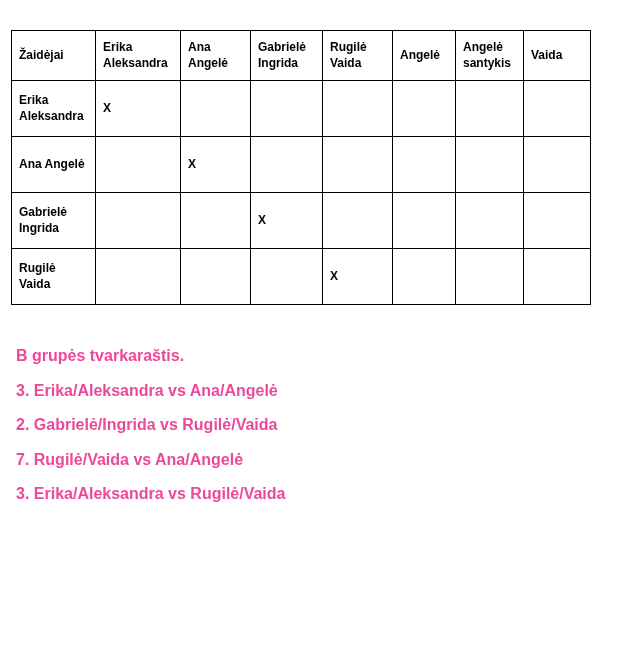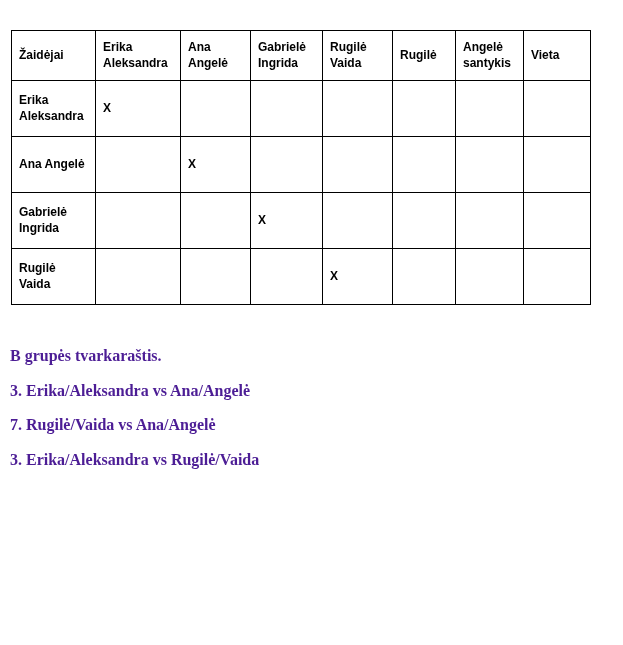--- a/index.html
+++ b/index.html
@@ -45,27 +45,27 @@
   td.mark {
     text-align: center;
     font-size: 17px;
     font-weight: bold;
     padding: 0 2px;
   }
 
   
   .schedule {
     position: absolute;
-    left: 10px;
+    left: 16px;
     top: 347px;
     width: 560px;
-    font-family: Liberation Serif, serif;
+    font-family: Liberation Sans, sans-serif;
     font-weight: bold;
     font-size: 16px;
-    color: #4c1d95;
+    color: #ec4899;
   }
   .schedule p {
     margin: 0 0 17px 0;
     line-height: 1.1;
   }
 </style>
 </head>
 <body>
 
 <div class="page">
@@ -81,23 +81,23 @@
       <col style="width:68px">
       <col style="width:67px">
     </colgroup>
     <thead>
       <tr>
         <th>Žaidėjai</th>
         <th>Erika Aleksandra</th>
         <th>Ana Angelė</th>
         <th>Gabrielė Ingrida</th>
         <th>Rugilė Vaida</th>
-        <th>Rugilė</th>
+        <th>Angelė</th>
         <th>Angelė santykis</th>
-        <th>Vieta</th>
+        <th>Vaida</th>
       </tr>
     </thead>
     <tbody>
       <tr>
         <td>Erika Aleksandra</td>
         <td class="mark">X</td>
         <td class="mark"></td>
         <td class="mark"></td>
         <td class="mark"></td>
         <td class="mark"></td>
@@ -133,17 +133,18 @@
         <td class="mark"></td>
         <td class="mark"></td>
         <td class="mark"></td>
       </tr>
     </tbody>
   </table>
 
   <div class="schedule">
     <p>B grupės tvarkaraštis.</p>
     <p>3. Erika/Aleksandra vs Ana/Angelė</p>
+    <p>2. Gabrielė/Ingrida vs Rugilė/Vaida</p>
     <p>7. Rugilė/Vaida vs Ana/Angelė</p>
     <p>3. Erika/Aleksandra vs Rugilė/Vaida</p>
   </div>
 
 </div>
 
 </body></html>

